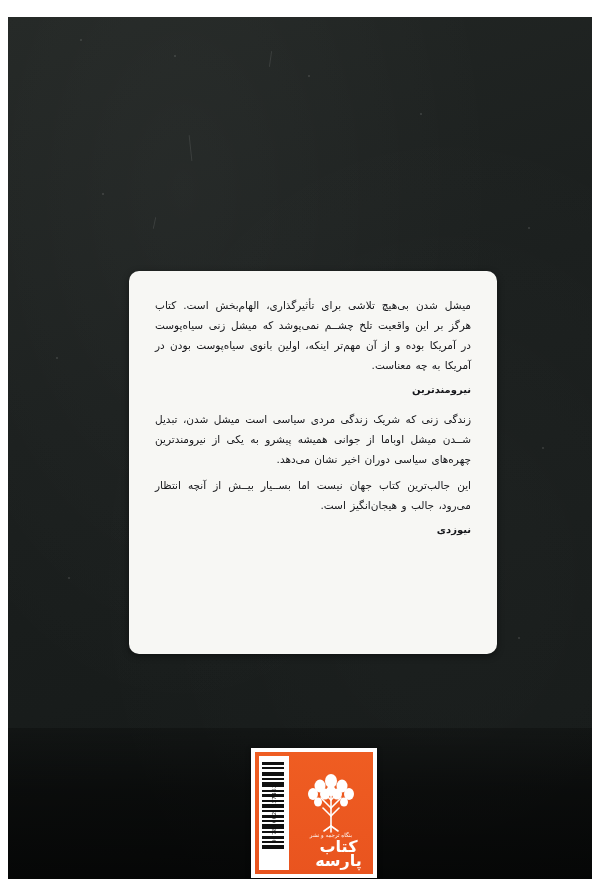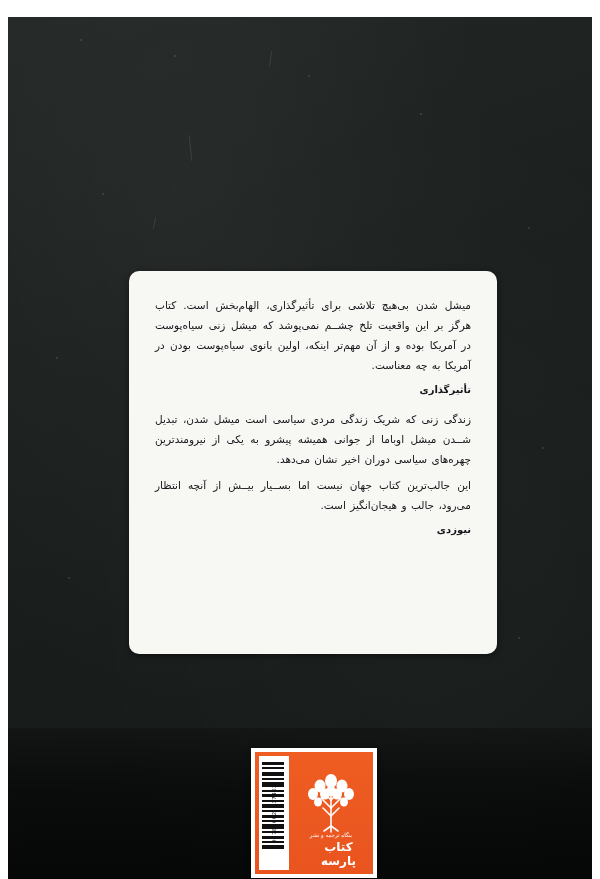--- a/index.html
+++ b/index.html
@@ -179,21 +179,21 @@
     direction: rtl;
   }
   #publisher-tagline {
     font-family: "DejaVu Sans", sans-serif;
     font-size: 5.5px;
     line-height: 8px;
     letter-spacing: 0.3px;
   }
   #publisher-name {
     font-family: "DejaVu Sans", sans-serif;
-    font-size: 12px;
+    font-size: 16px;
     font-weight: bold;
     line-height: 14px;
     margin-top: 1px;
     margin-left: 15px;
   }
 </style>
 </head>
 <body>
 
 <div id="book-cover">
@@ -210,21 +210,21 @@
   <div class="speck" style="left:510px; top:620px; width:2px; height:2px;"></div>
   <div class="scuff" style="left:262px; top:34px;  width:1px; height:16px; transform:rotate(8deg);"></div>
   <div class="scuff" style="left:182px; top:118px; width:1px; height:26px; transform:rotate(-6deg);"></div>
   <div class="scuff" style="left:146px; top:200px; width:1px; height:12px; transform:rotate(12deg);"></div>
 
   <div id="bottom-band"></div>
 
   <div id="blurb-panel">
 
     <p class="blurb-para">میشل شدن بی‌هیچ تلاشی برای تأثیرگذاری، الهام‌بخش است. کتاب هرگز بر این واقعیت تلخ چشــم نمی‌پوشد که میشل زنی سیاه‌پوست در آمریکا بوده و از آن مهم‌تر اینکه، اولین بانوی سیاه‌پوست بودن در آمریکا به چه معناست.</p>
-    <p class="blurb-source">تأثیرگذاری</p>
+    <p class="blurb-source">نیرومندترین</p>
 
 
     <p class="blurb-para">زندگی زنی که شریک زندگی مردی سیاسی است میشل شدن، تبدیل شــدن میشل اوباما از جوانی همیشه پیشرو به یکی از نیرومندترین چهره‌های سیاسی دوران اخیر نشان می‌دهد.</p>
 
     <p class="blurb-para">این جالب‌ترین کتاب جهان نیست اما بســیار بیــش از آنچه انتظار می‌رود، جالب و هیجان‌انگیز است.</p>
     <p class="blurb-source">نیوزدی</p>
 
   </div>
 
   <div id="publisher-sticker">

